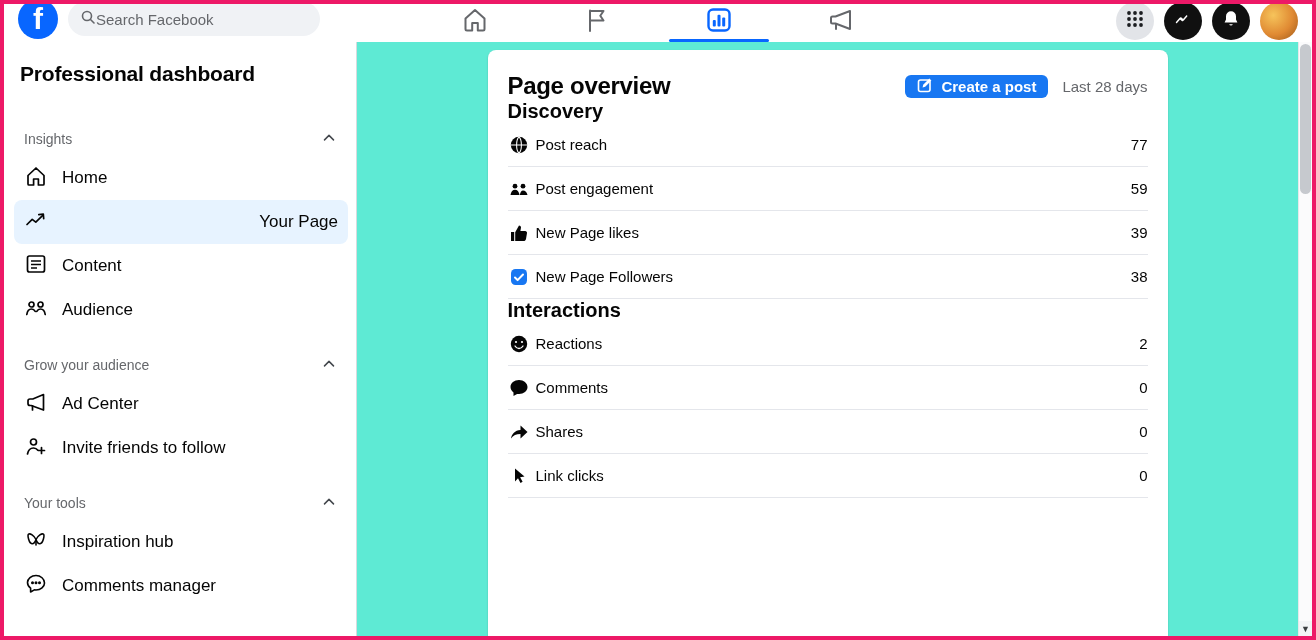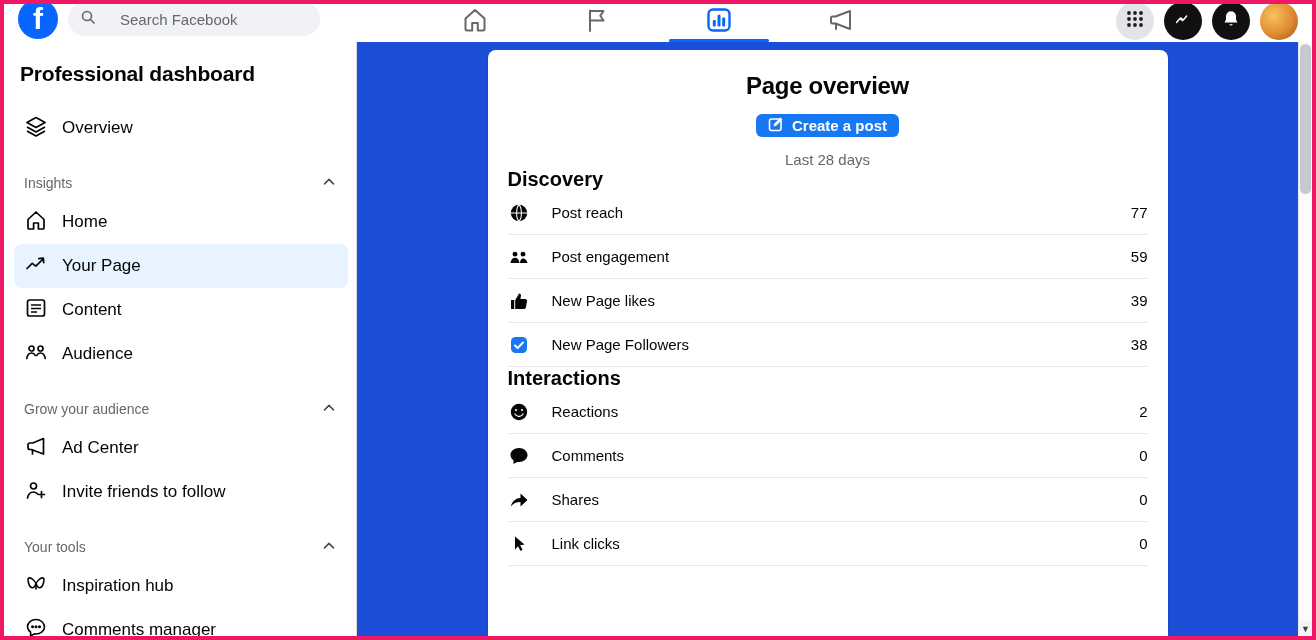--- a/index.html
+++ b/index.html
@@ -2,52 +2,52 @@
 <html><head>
 <meta charset="utf-8">
 <style>
   * { margin:0; padding:0; box-sizing:border-box; }
   html,body { width:1316px; height:640px; font-family:"Liberation Sans", sans-serif; background:#fff; }
   .frame { width:1316px; height:640px; border:4px solid #ed1967; background:#fff; overflow:hidden; display:flex; flex-direction:column; }
 
   
   .topbar { height:38px; flex:none; background:#fff; display:flex; align-items:center; padding:0 14px; position:relative; overflow:hidden; }
   .fb-logo { width:40px; height:40px; border-radius:50%; background:#0866ff; color:#fff; font-weight:bold; font-size:30px; display:flex; align-items:center; justify-content:center; position:relative; top:-4px; flex:none; cursor:pointer; }
-  .search-pill { display:flex; align-items:center; gap:24px; width:252px; height:34px; background:#f0f2f5; border-radius:17px; margin-left:10px; padding:0 12px; position:relative; top:-4px;justify-content:flex-end; }
+  .search-pill { display:flex; align-items:center; gap:0; width:252px; height:34px; background:#f0f2f5; border-radius:17px; margin-left:10px; padding:0 12px; position:relative; top:-4px;justify-content:flex-end; }
   .search-pill input { border:none; outline:none; background:transparent; font-size:15px; color:#050505; width:100%; font-family:"Liberation Sans", sans-serif; }
   .search-pill input::placeholder { color:#65676b; }
   .tabs { position:absolute; left:50%; transform:translateX(-50%); top:0; height:100%; display:flex; gap:10px; }
   .tab { width:112px; height:100%; display:flex; align-items:flex-start; justify-content:center; padding-top:2px; position:relative; cursor:pointer; }
   .tab .underline { position:absolute; bottom:0; left:6px; right:6px; height:3px; background:#0866ff; border-radius:2px; }
   .topbar-right { margin-left:auto; display:flex; align-items:center; gap:10px; position:relative; top:-2px; }
   .circle-btn { width:38px; height:38px; border-radius:50%; display:flex; align-items:center; justify-content:center; cursor:pointer; flex:none; }
   .circle-light { background:#e2e4e8; }
   .circle-dark { background:#101010; }
   .avatar { width:38px; height:38px; border-radius:50%; background:radial-gradient(circle at 35% 35%, #f6c45b 0%, #e08a33 55%, #9c5718 100%); cursor:pointer; flex:none; }
 
   
-  .page-body { flex:1; display:flex; min-height:0; background:#1d4ed8; }
+  .page-body { flex:1; display:flex; min-height:0; background:#5eead4; }
 
   
   .sidebar { width:353px; flex:none; background:#fff; border-right:1px solid #d8dade; padding:12px 8px 0 10px; overflow:hidden; }
   .sb-title { font-size:21px; font-weight:700; color:#050505; padding:8px 6px 20px; letter-spacing:-0.2px; }
   .sb-item { display:flex; align-items:center; gap:14px; height:44px; padding:0 10px; border-radius:8px; font-size:17px; color:#050505; cursor:pointer; }
-  .sb-item.active { background:#e7f3ff; }
+  .sb-item.active { background:#e7f3ff;justify-content:space-between; }
   .sb-item svg { flex:none; }
   .sb-section { display:flex; align-items:center; justify-content:space-between; height:34px; margin-top:16px; padding:0 10px; color:#65676b; font-size:14px; cursor:pointer; }
 
   
   .content { flex:1; overflow:hidden; display:flex; justify-content:center; align-items:flex-start; padding-top:8px; }
   .card { width:680px; min-height:760px; background:#fff; border-radius:8px; box-shadow:0 1px 2px rgba(0,0,0,.2); padding:22px 20px; }
-  .card-header { display:flex; align-items:center; gap:14px;flex-direction:column; }
+  .card-header { display:flex; align-items:center; gap:14px; }
   .card-title { font-size:24px; font-weight:700; color:#050505; flex:1; letter-spacing:-0.3px; }
   .create-btn { display:inline-flex; align-items:center; gap:8px; background:#1877f2; color:#fff; border:none; height:23px; padding:0 12px; border-radius:6px; font-size:15px; font-weight:700; font-family:"Liberation Sans", sans-serif; cursor:pointer; }
   .period { font-size:15px; font-weight:400; color:#65676b; }
   .section-title { font-size:20px; font-weight:700; color:#050505; }
-  .metric-row { display:flex; align-items:center; gap:22px; height:44px; border-bottom:1px solid #e4e6eb; font-size:15px; color:#050505; }
+  .metric-row { display:flex; align-items:center; gap:6px; height:44px; border-bottom:1px solid #e4e6eb; font-size:15px; color:#050505; }
   .metric-row .m-icon { width:22px; display:flex; justify-content:center; flex:none; }
   .metric-row .m-value { margin-left:auto;text-align:center; }
 
   
   .scrollbar { width:14px; flex:none; background:#fbfbfc; border-left:1px solid #e6e8ea; position:relative; }
   .scroll-thumb { position:absolute; top:2px; left:1px; width:11px; height:150px; background:#c6c9ce; border-radius:6px; cursor:pointer; }
   .scroll-down { position:absolute; bottom:0; left:0; width:13px; height:15px; display:flex; align-items:center; justify-content:center; font-size:9px; color:#3a3d40; cursor:pointer; background:#f3f4f6; }
 </style>
 </head>
 <body>
@@ -137,30 +137,20 @@
       </div>
       <div class="avatar"></div>
     </div>
   </header>
 
   <div class="page-body">
 
     <aside class="sidebar">
       <div class="sb-title">Professional dashboard</div>
 
-      <div class="sb-item">
-        <span>
-          <svg width="24" height="24" viewBox="0 0 24 24" fill="none" stroke="#050505" stroke-width="1.7" stroke-linejoin="round">
-              <path d="M12 3.5L3 8.5l9 5 9-5z"></path>
-              <path d="M3 13l9 5 9-5"></path>
-              <path d="M3 17l9 5 9-5"></path>
-            </svg>
-        </span>
-        <span>Overview</span>
-      </div>
 
       <div class="sb-section">
         <span>Insights</span>
         <span>
           <svg width="18" height="18" viewBox="0 0 24 24" fill="none" stroke="#44484d" stroke-width="2" stroke-linecap="round" stroke-linejoin="round">
               <path d="M6 14.5L12 8.5l6 6"></path>
             </svg>
         </span>
       </div>
 

